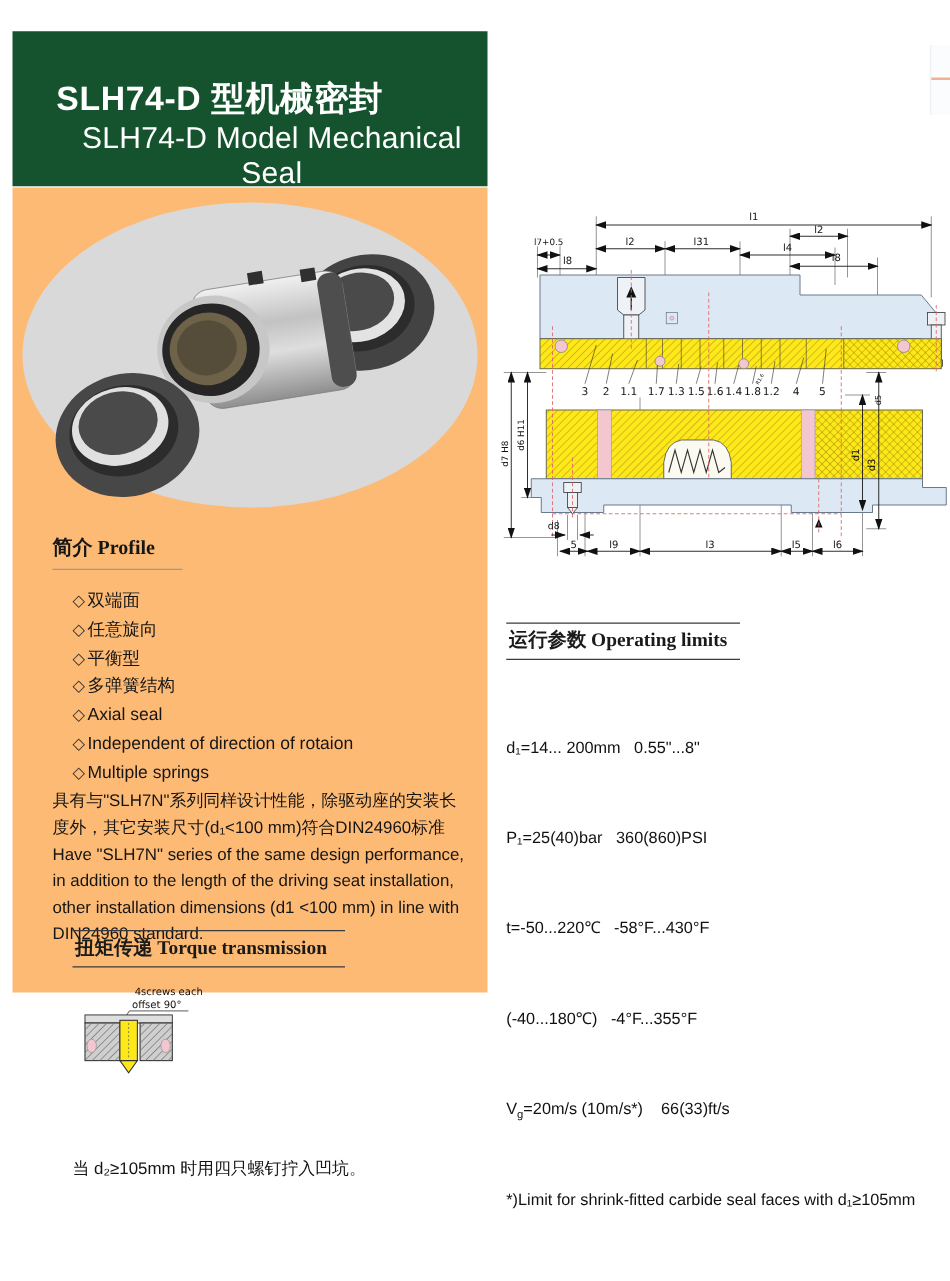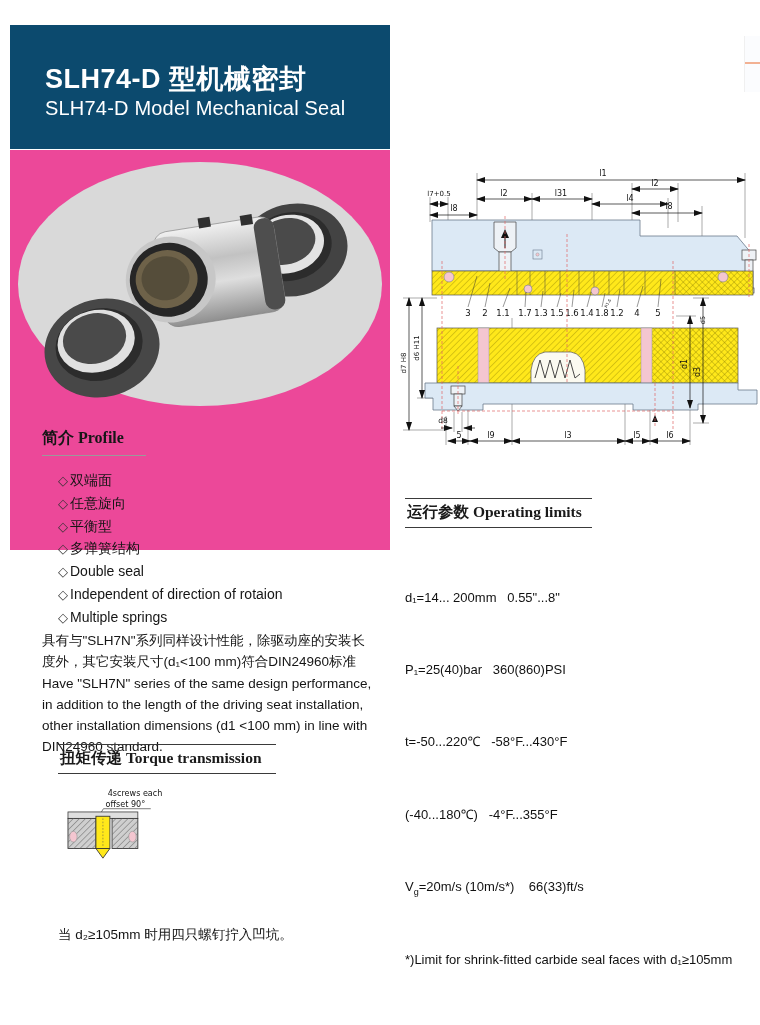--- a/index.html
+++ b/index.html
@@ -1,29 +1,29 @@
 <!DOCTYPE html>
 <html><head>
 <meta charset="utf-8">
 <style>
   html,body{margin:0;padding:0;}
   body{width:760px;height:1025px;position:relative;background:#ffffff;
        font-family:"Liberation Sans",sans-serif;color:#1a1a1a;overflow:hidden;}
   .abs{position:absolute;}
 
   
-  .header{left:10px;top:25px;width:380px;height:124px;background:#0c4a6e;color:#fff;
+  .header{left:10px;top:25px;width:380px;height:124px;background:#14532d;color:#fff;
           padding:0;box-sizing:border-box;}
   .header .t1{position:absolute;left:35px;top:36px;font-size:27px;font-weight:700;letter-spacing:.5px;}
-  .header .t2{position:absolute;left:35px;top:72px;font-size:20px;font-weight:400;letter-spacing:.2px;}
+  .header .t2{position:absolute;left:35px;top:72px;font-size:24px;font-weight:400;letter-spacing:.2px;text-align:center;}
   .corner{left:744px;top:36px;width:16px;height:56px;background:#fbfcfe;border-left:1px solid #f0f0f0;}
   .corner .oline{position:absolute;left:0;top:26px;width:16px;height:2px;background:#f2b193;}
 
   
-  .panel{left:10px;top:150px;width:380px;height:400px;background:#ec4899;}
+  .panel{left:10px;top:150px;width:380px;height:644px;background:#fdba74;}
   .photo{position:absolute;left:0;top:0;}
 
   .profile{position:absolute;left:32px;top:278px;width:330px;}
   .sec-head{font-family:"Liberation Serif",serif;font-weight:700;font-size:16px;color:#161616;}
   .profile .sec-head{display:inline-block;border-bottom:1px solid #9a9a9a;padding:0 22px 6px 0;}
   .plist{margin-top:13px;font-size:14px;line-height:1.6;color:#151515;margin-left:16px;}
   .plist .row{white-space:nowrap;}
   .diam{margin-right:2px;font-size:13px;color:#333;}
   .para{margin-top:2px;font-size:13.5px;line-height:1.55;color:#151515;}
 
@@ -95,21 +95,21 @@
     </g>
   </svg>
 
   <div class="profile">
     <span class="sec-head">简介 Profile</span>
     <div class="plist">
       <div class="row"><span class="diam">◇</span><span>双端面</span></div>
       <div class="row"><span class="diam">◇</span><span>任意旋向</span></div>
       <div class="row"><span class="diam">◇</span><span>平衡型</span></div>
       <div class="row"><span class="diam">◇</span><span>多弹簧结构</span></div>
-      <div class="row"><span class="diam">◇</span><span>Double seal</span></div>
+      <div class="row"><span class="diam">◇</span><span>Axial seal</span></div>
       <div class="row"><span class="diam">◇</span><span>Independent of direction of rotaion</span></div>
       <div class="row"><span class="diam">◇</span><span>Multiple springs</span></div>
     </div>
     <div class="para">具有与"SLH7N"系列同样设计性能，除驱动座的安装长度外，其它安装尺寸(d₁&lt;100 mm)符合DIN24960标准</div>
     <div class="para">Have "SLH7N" series of the same design performance, in addition to the length of the driving seat installation, other installation dimensions (d1 &lt;100 mm) in line with DIN24960 standard.</div>
   </div>
 </div>
 
 <svg class="abs diagram" width="367" height="312" viewBox="0 0 367 312">
   <defs>

